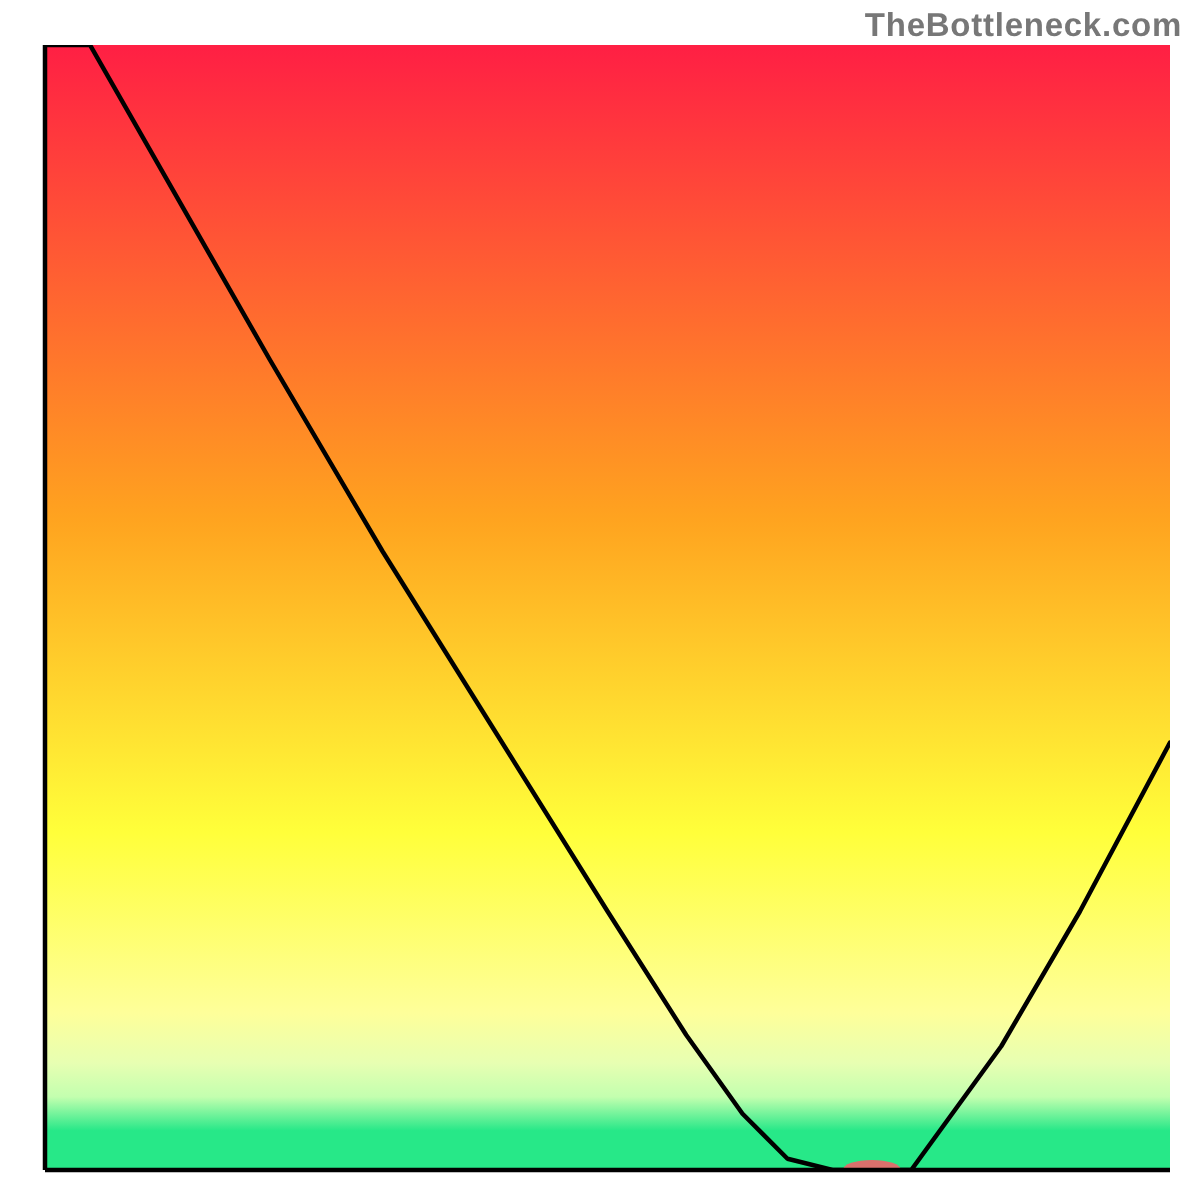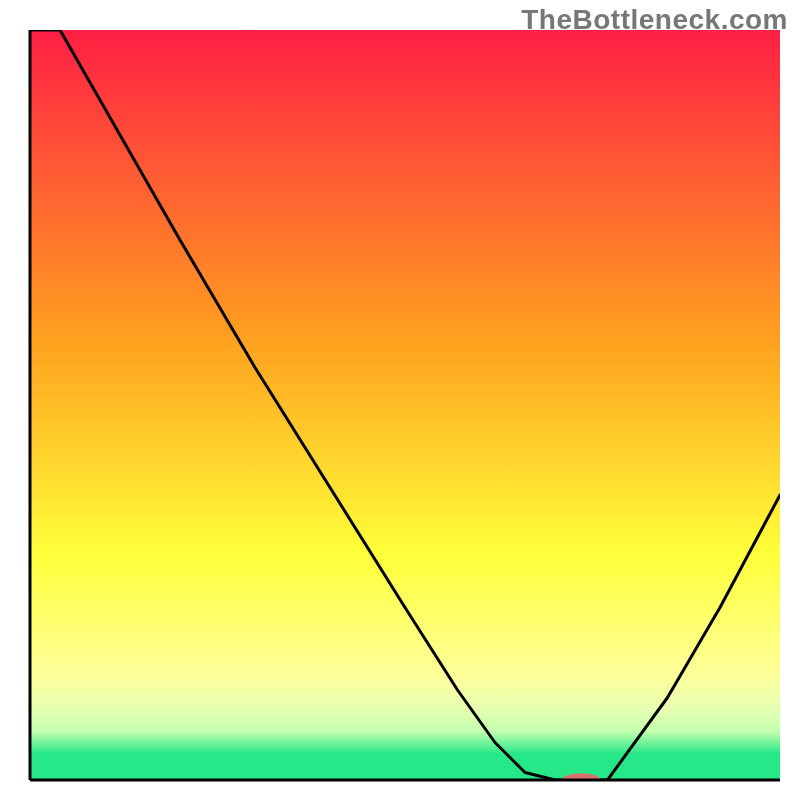--- a/index.html
+++ b/index.html
@@ -13,21 +13,21 @@
   .wrap {
     position: relative;
     width: 800px;
     height: 800px;
   }
   .watermark {
     position: absolute;
     top: 4px;
     right: 12px;
     font-family: Arial, Helvetica, sans-serif;
-    font-size: 28px;
+    font-size: 22px;
     font-weight: 600;
     color: #777777;
     letter-spacing: 0.5px;
   }
   svg {
     position: absolute;
     left: 0;
     top: 0;
   }
 </style>

